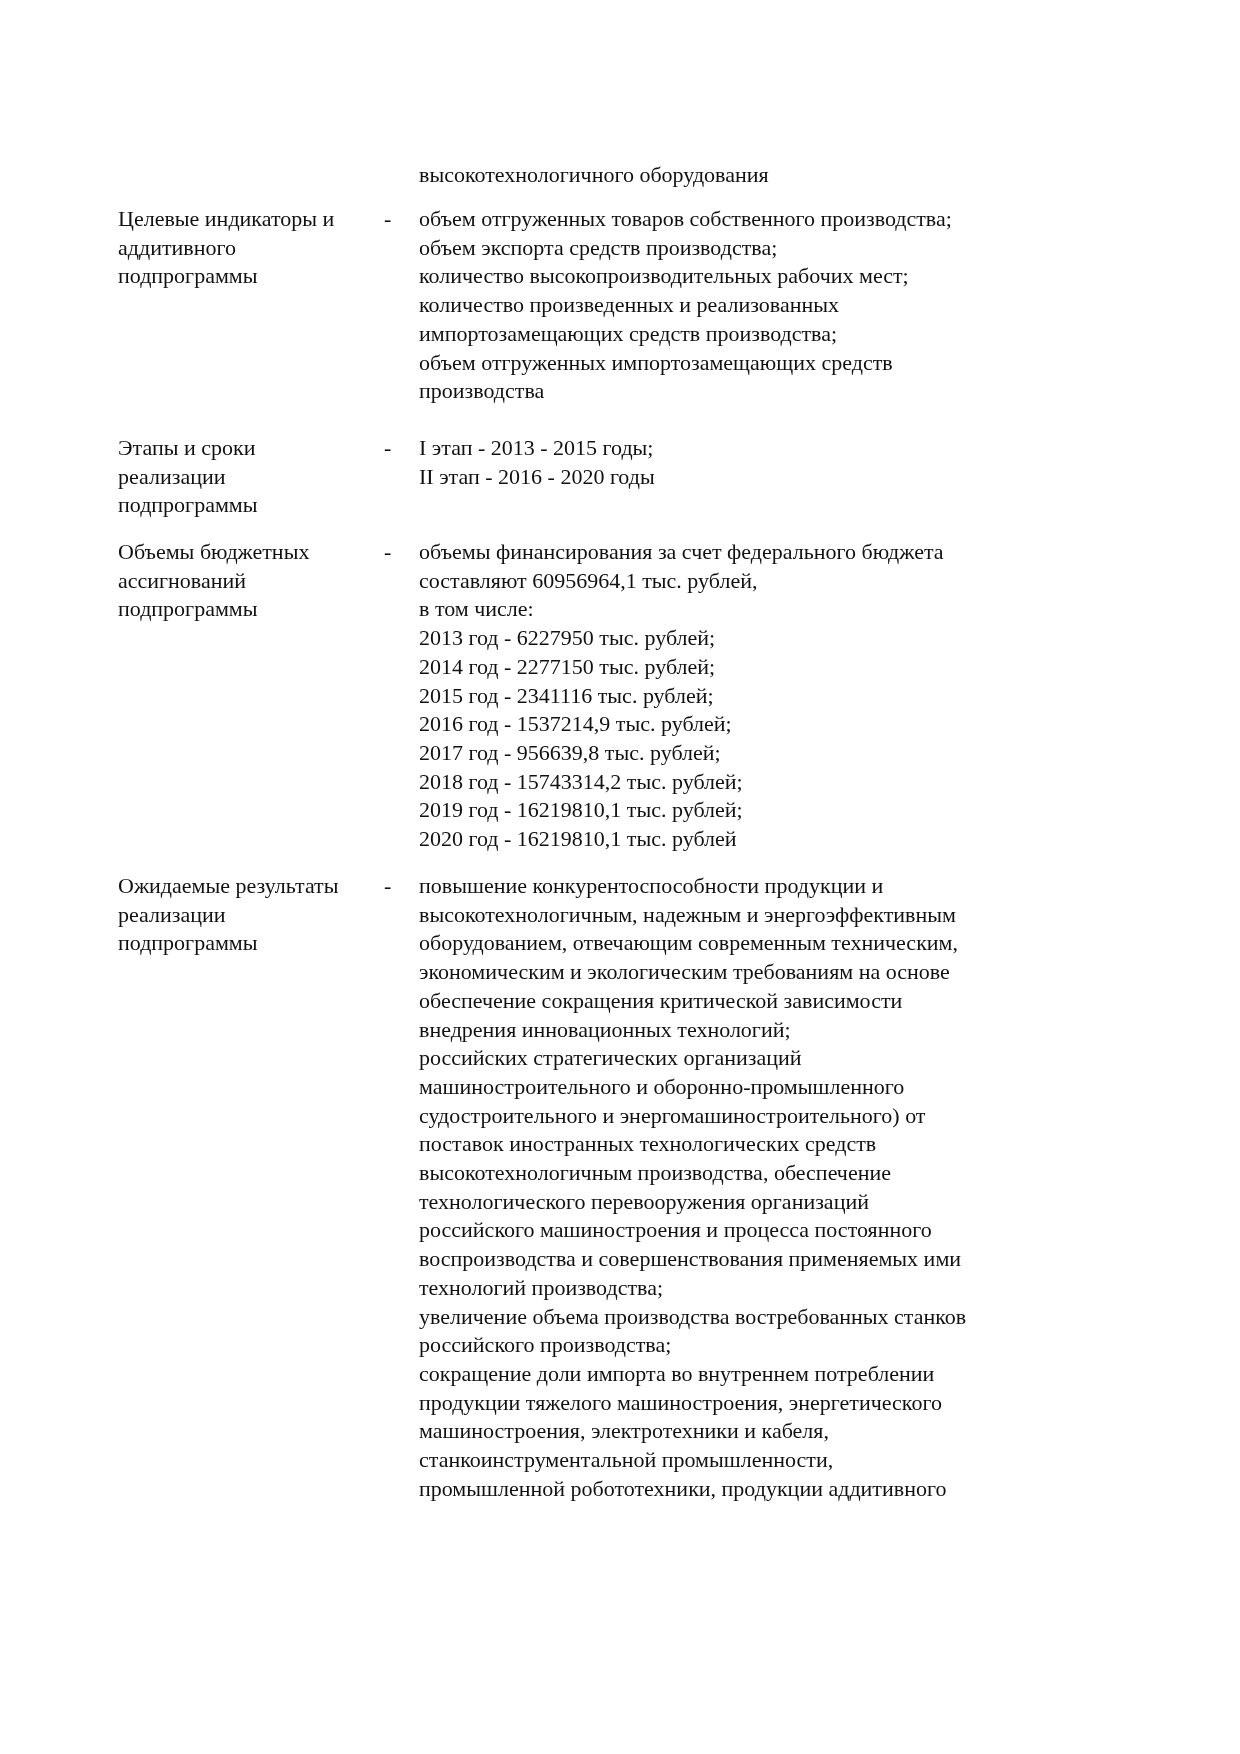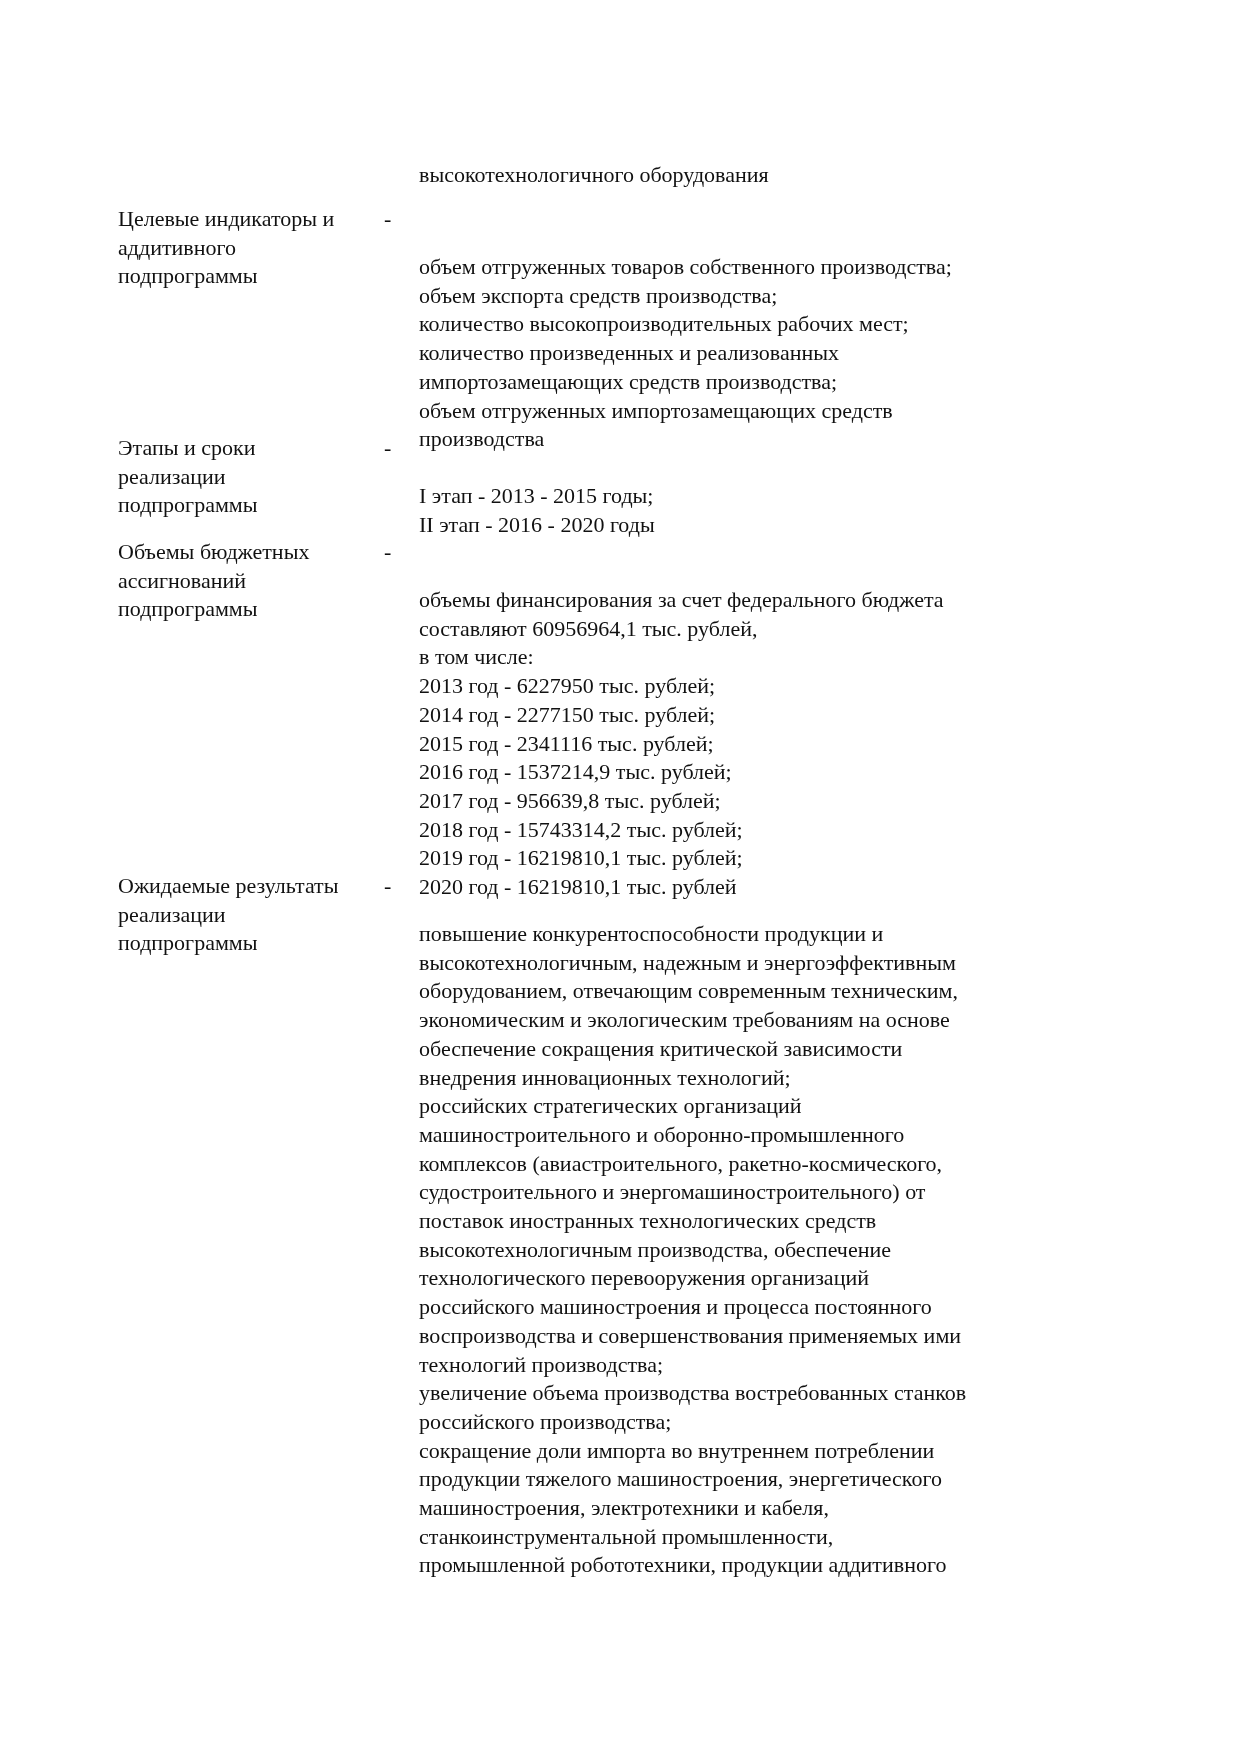--- a/index.html
+++ b/index.html
@@ -3,21 +3,21 @@
 <meta charset="utf-8">
 <style>
   html, body { margin: 0; padding: 0; background: #ffffff; }
   body { width: 1240px; height: 1754px; position: relative; overflow: hidden;
          font-family: "Liberation Serif", "DejaVu Serif", serif; color: #111; }
   .page { position: absolute; left: 0; top: 0; width: 1240px; height: 1754px; }
   .line { font-size: 22px; line-height: 28.7px; white-space: nowrap; }
   .block { position: absolute; left: 0; width: 1240px; }
   .label { position: absolute; left: 118px; width: 265px; }
   .dash { position: absolute; left: 384px; width: 20px; font-size: 22px; line-height: 28.7px; }
-  .value { position: absolute; left: 419px; width: 720px; margin-top: 48px; }
+  .value { position: absolute; left: 419px; width: 720px; }
   .cont { position: absolute; left: 419px; top: 161px; }
 </style>
 </head>
 <body>
 
 <div class="page">
 
   <div class="cont line">высокотехнологичного оборудования</div>
 
   <div class="block" style="top:205px;">
@@ -82,21 +82,20 @@
     <div class="dash">-</div>
     <div class="value">
       <div class="line">повышение конкурентоспособности продукции и</div>
       <div class="line">высокотехнологичным, надежным и энергоэффективным</div>
       <div class="line">оборудованием, отвечающим современным техническим,</div>
       <div class="line">экономическим и экологическим требованиям на основе</div>
       <div class="line">обеспечение сокращения критической зависимости</div>
       <div class="line">внедрения инновационных технологий;</div>
       <div class="line">российских стратегических организаций</div>
       <div class="line">машиностроительного и оборонно-промышленного</div>
-      <div class="line">комплексов (авиастроительного, ракетно-космического,</div>
       <div class="line">судостроительного и энергомашиностроительного) от</div>
       <div class="line">поставок иностранных технологических средств</div>
       <div class="line">высокотехнологичным производства, обеспечение</div>
       <div class="line">технологического перевооружения организаций</div>
       <div class="line">российского машиностроения и процесса постоянного</div>
       <div class="line">воспроизводства и совершенствования применяемых ими</div>
       <div class="line">технологий производства;</div>
       <div class="line">увеличение объема производства востребованных станков</div>
       <div class="line">российского производства;</div>
       <div class="line">сокращение доли импорта во внутреннем потреблении</div>

